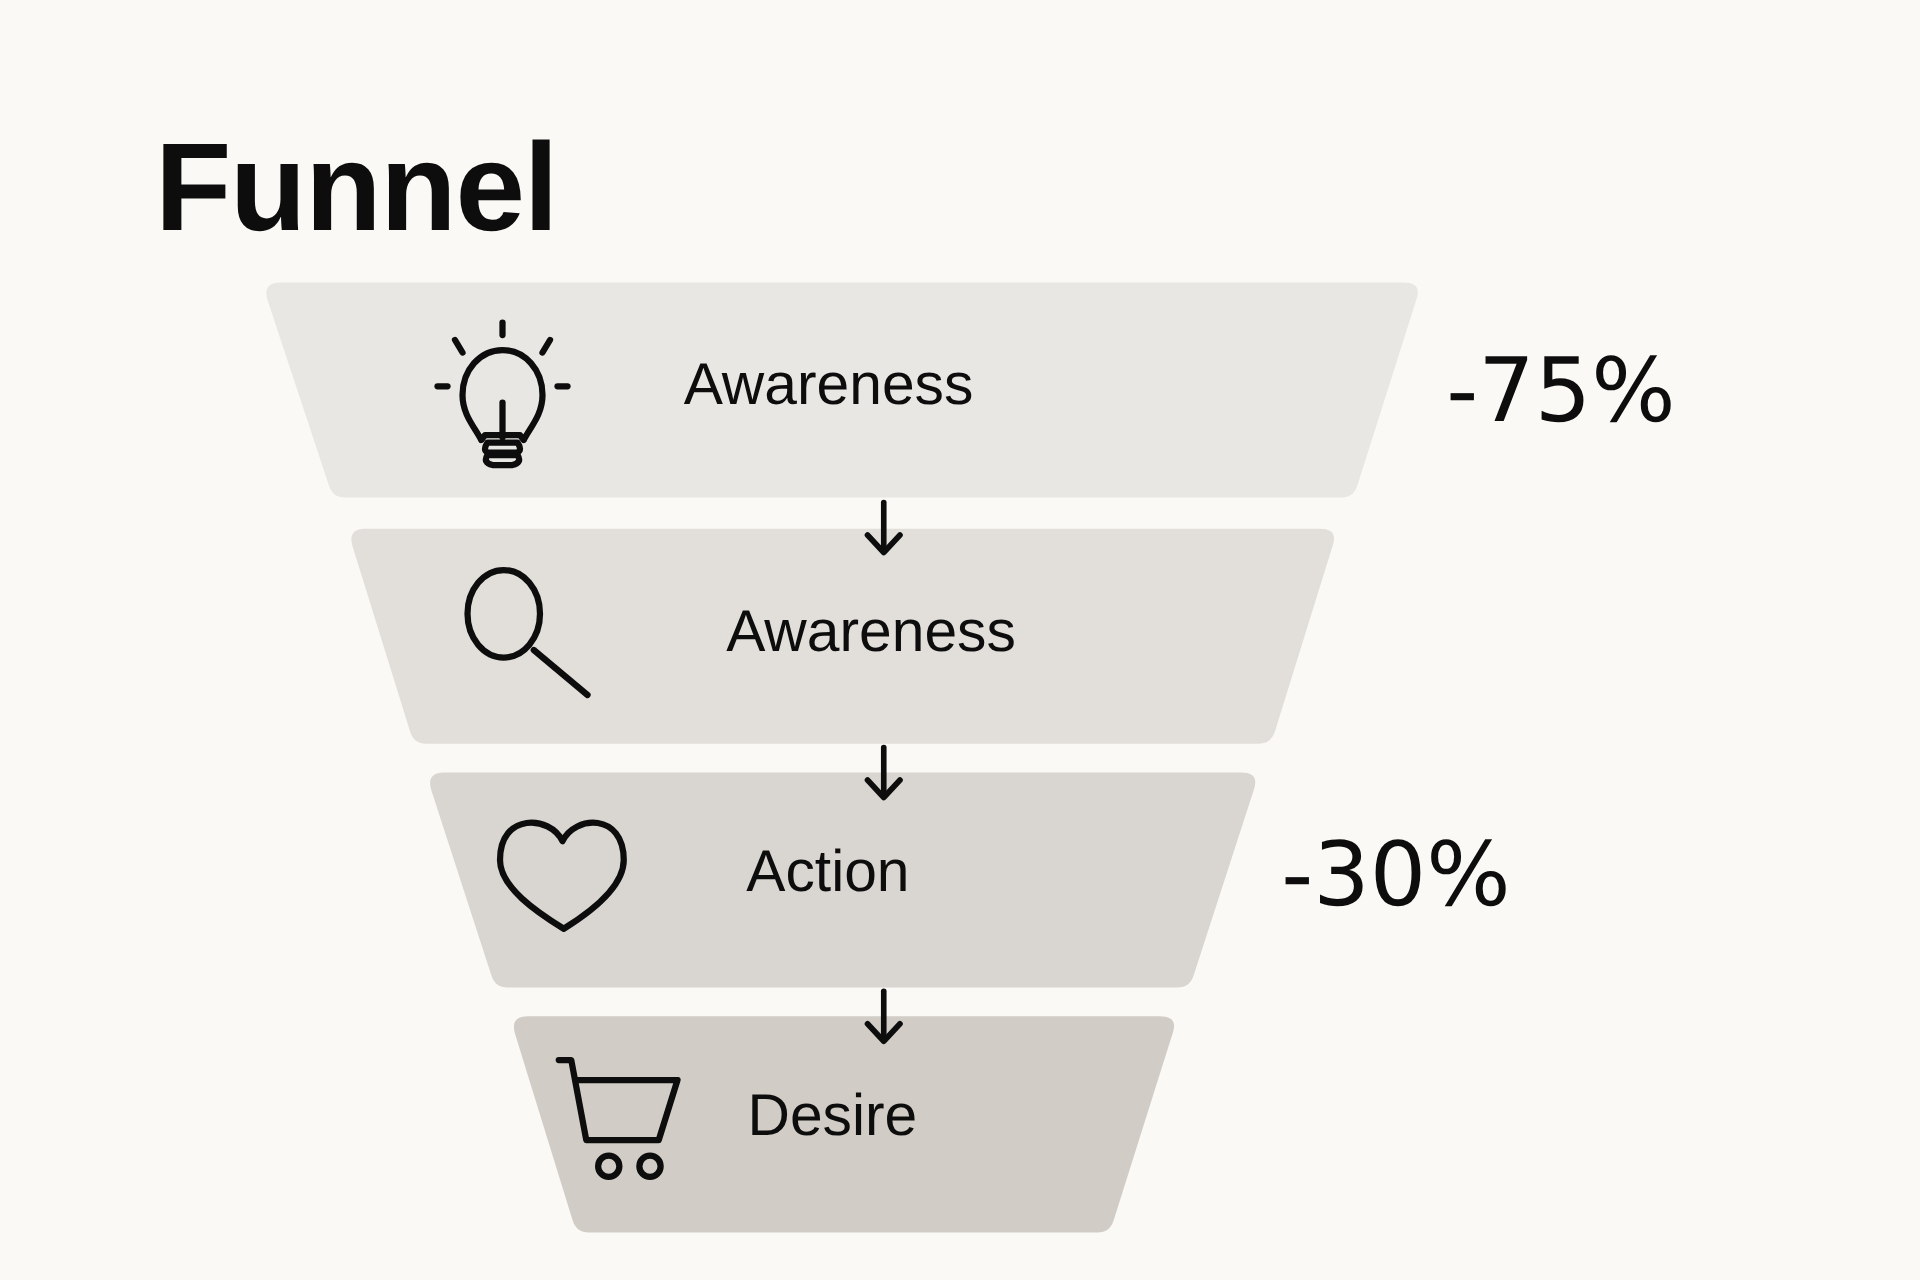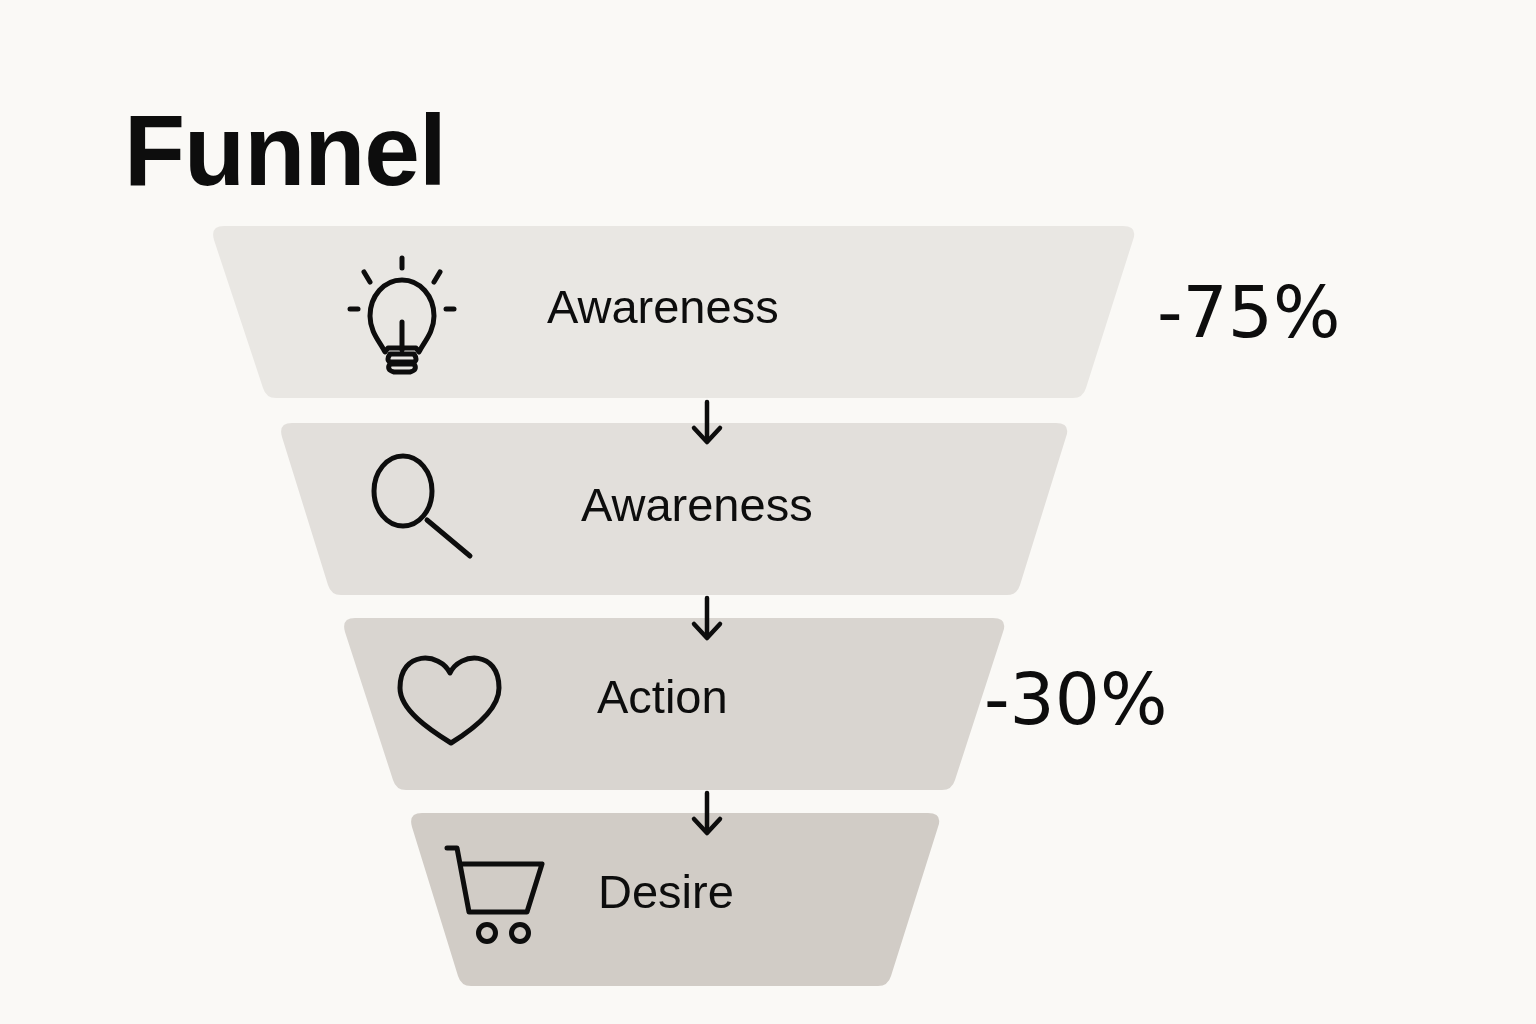--- a/index.html
+++ b/index.html
@@ -81,13 +81,13 @@
     <circle cx="520" cy="933" r="8.5"></circle>
   </g>
 </svg>
 
 <div class="band-label" style="left:547px; top:283px;">Awareness</div>
 <div class="band-label" style="left:581px; top:481px;">Awareness</div>
 <div class="band-label" style="left:597px; top:673px;">Action</div>
 <div class="band-label" style="left:598px; top:868px;">Desire</div>
 
 <div class="pct" style="left:1157px; top:277px;">-75%</div>
-<div class="pct" style="left:984px; top:664px;">-30%</div>
+<div class="pct" style="left:1025px; top:664px;">-30%</div>
 
 </body></html>

